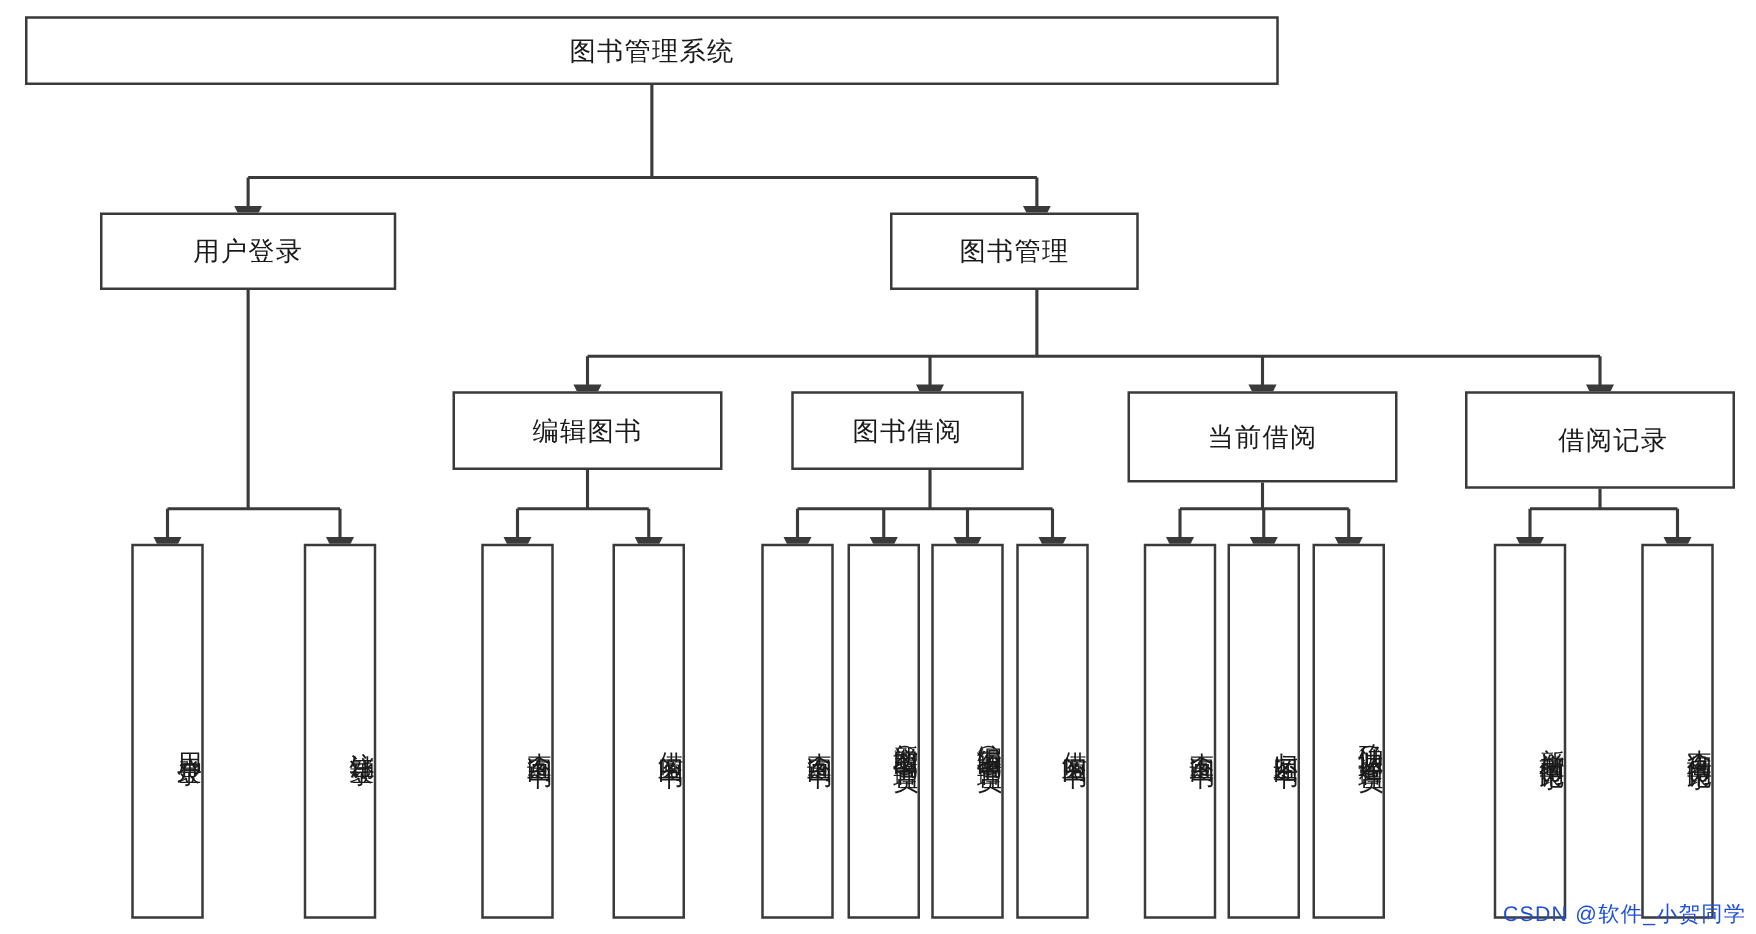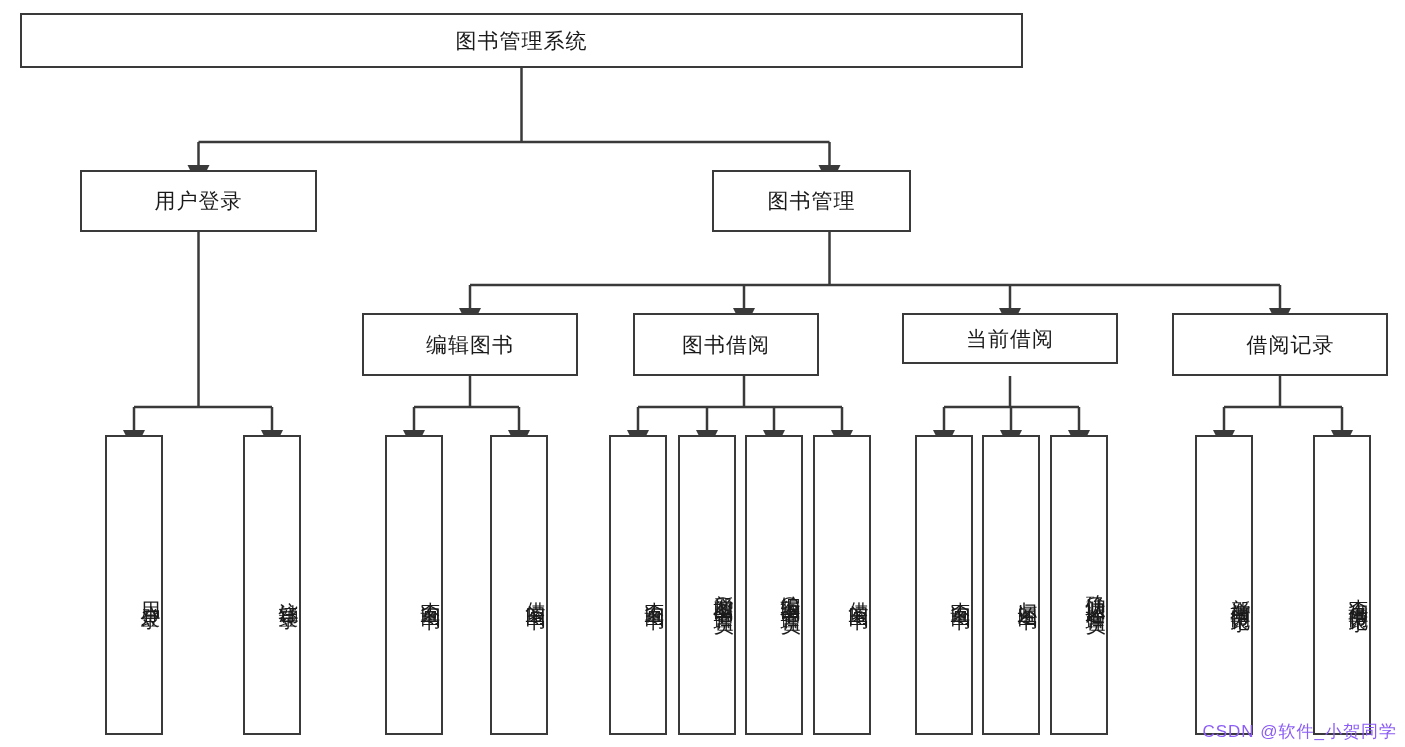--- a/index.html
+++ b/index.html
@@ -8,21 +8,21 @@
   #diagram{position:relative;width:1405px;height:747px;background:#fff;}
   svg.edges{position:absolute;left:0;top:0;width:1405px;height:747px;}
   .node{position:absolute;box-sizing:border-box;background:#ffffff;
         border:2px solid #3a3a3a;display:flex;align-items:center;
         justify-content:center;color:#1a1a1a;}
   .node.h{font-size:21px;letter-spacing:1px;}
   .node.v{writing-mode:vertical-rl;text-orientation:upright;
           font-size:20px;letter-spacing:3px;padding-top:14px;
           align-items:flex-start;justify-content:center;line-height:1;}
   .watermark{position:absolute;right:8px;bottom:4px;font-size:17px;
-             color:#8b5cf6;letter-spacing:1px;white-space:nowrap;}
+             color:#1d4ed8;letter-spacing:1px;white-space:nowrap;}
 </style>
 </head>
 <body>
 
 <div id="diagram">
   <svg class="edges" viewBox="0 0 1405 747" xmlns="http://www.w3.org/2000/svg">
     <defs>
       <marker id="arrow" markerWidth="9" markerHeight="9" refX="1" refY="4.5" orient="auto" markerUnits="strokeWidth">
         <path d="M0,0 L9,4.5 L0,9 z" fill="#3a3a3a"></path>
       </marker>
@@ -62,22 +62,22 @@
         <path d="M1224,407 L1224,432" marker-end="url(#arrow)"></path>
         <path d="M1342,407 L1342,432" marker-end="url(#arrow)"></path>
       </g>
   </svg>
   <div id="node-layer">
       <div class="node h" style="left: 20px; top: 13px; width: 1003px; height: 55px;">图书管理系统</div>
       <div class="node h" style="left: 80px; top: 170px; width: 237px; height: 62px;">用户登录</div>
       <div class="node h" style="left: 712px; top: 170px; width: 199px; height: 62px;">图书管理</div>
       <div class="node h" style="left: 362px; top: 313px; width: 216px; height: 63px;">编辑图书</div>
       <div class="node h" style="left: 633px; top: 313px; width: 186px; height: 63px;">图书借阅</div>
-      <div class="node h" style="left: 902px; top: 313px; width: 216px; height: 51px;">当前借阅</div>
-      <div class="node h" style="left: 1172px; top: 313px; width: 216px; height: 63px; padding-left: 21px;">借阅记录</div>
+      <div class="node h" style="left: 902px; top: 313px; width: 216px; height: 73px;">当前借阅</div>
+      <div class="node h" style="left: 1172px; top: 313px; width: 216px; height: 78px; padding-left: 21px;">借阅记录</div>
       <div class="node v" style="left: 105px; top: 435px; width: 58px; height: 300px;">用户登录</div>
       <div class="node v" style="left: 243px; top: 435px; width: 58px; height: 300px;">注销登录</div>
       <div class="node v" style="left: 385px; top: 435px; width: 58px; height: 300px;">查询图书</div>
       <div class="node v" style="left: 490px; top: 435px; width: 58px; height: 300px;">借阅图书</div>
       <div class="node v" style="left: 609px; top: 435px; width: 58px; height: 300px;">查询图书</div>
       <div class="node v" style="left: 678px; top: 435px; width: 58px; height: 300px;">新增图书（管理员）</div>
       <div class="node v" style="left: 745px; top: 435px; width: 58px; height: 300px;">编辑图书（管理员）</div>
       <div class="node v" style="left: 813px; top: 435px; width: 58px; height: 300px;">借阅图书</div>
       <div class="node v" style="left: 915px; top: 435px; width: 58px; height: 300px;">查询图书</div>
       <div class="node v" style="left: 982px; top: 435px; width: 58px; height: 300px;">归还图书</div>

